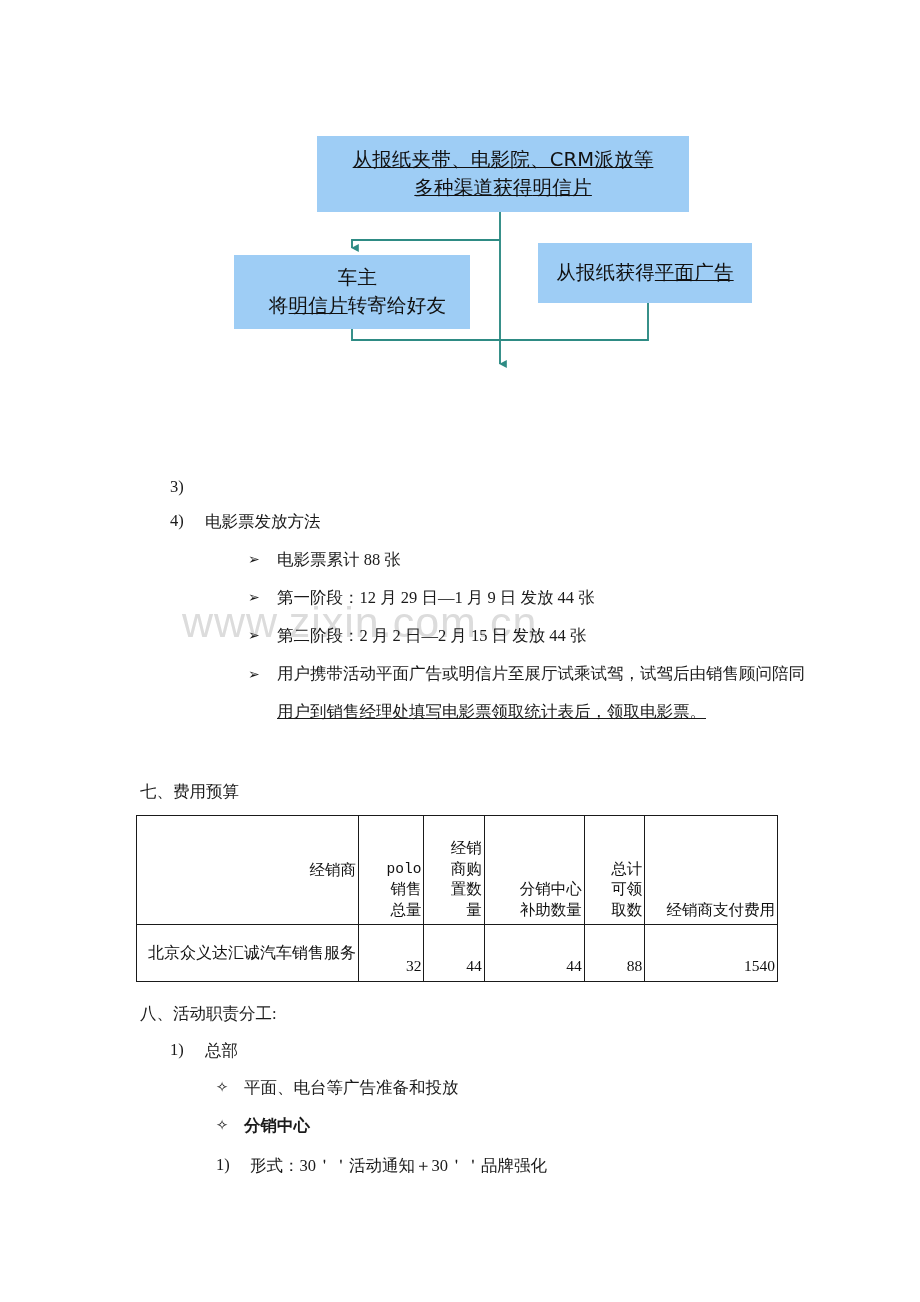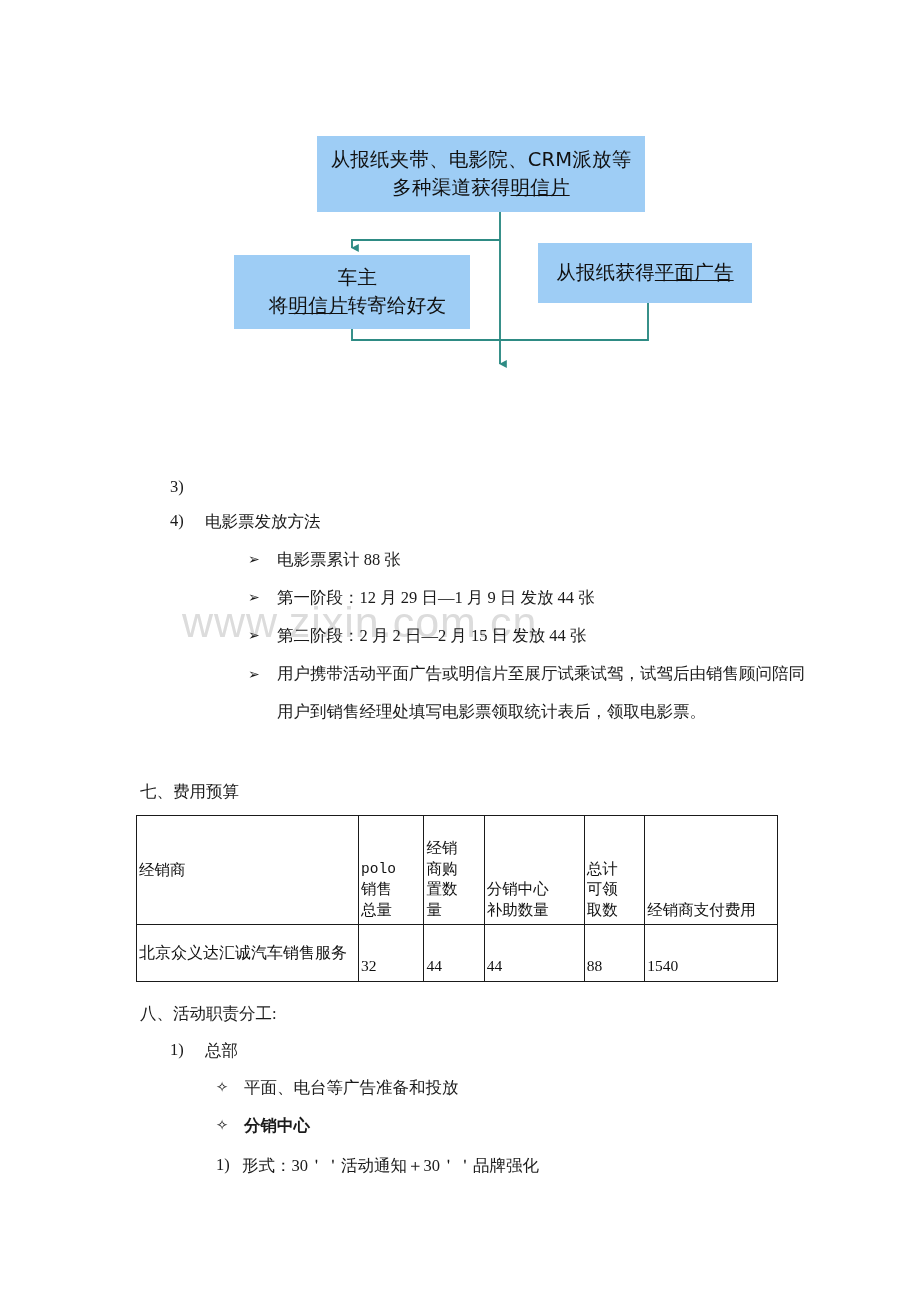--- a/index.html
+++ b/index.html
@@ -64,21 +64,21 @@
     justify-content: center;
     text-align: center;
     font-family: "DejaVu Sans", "Liberation Sans", sans-serif;
     font-size: 19.5px;
     line-height: 1.42;
     color: #111111;
     letter-spacing: 0.2px;
   }
   .fbox .u { text-decoration: underline; }
 
-  #flow-box-top    { left: 317px; top: 136px; width: 328px; height: 76px; }
+  #flow-box-top    { left: 317px; top: 136px; width: 372px; height: 76px; text-decoration: underline; }
   #flow-box-owner  { left: 234px; top: 255px; width: 236px; height: 74px; padding-left: 11px; }
   #flow-box-print  { left: 538px; top: 243px; width: 214px; height: 60px; }
   #flow-box-bottom { left: 317px; top: 368px; width: 366px; height: 74px; }
 
   
   .txt {
     position: absolute;
     font-family: "Liberation Serif", "DejaVu Serif", serif;
     font-size: 16.5px;
     color: #1a1a1a;
@@ -116,21 +116,21 @@
     width: 642px;
     border-collapse: collapse;
     z-index: 3;
     background: #ffffff;
   }
   #budget-table td {
     border: 1px solid #1a1a1a;
     font-family: "Liberation Serif", "DejaVu Serif", serif;
     font-size: 15.5px;
     color: #101010;
-    text-align: left;
+    text-align: right;
     padding: 0 2px;
   }
   #budget-table .hd {
     height: 104px;
     vertical-align: bottom;
     padding-bottom: 4px;
     line-height: 1.32;
   }
   #budget-table .hd-dealer {
     vertical-align: middle;
@@ -214,21 +214,21 @@
   <span class="txt" style="left:277px; top:549px;">电影票累计 88 张</span>
 
   <span class="bullet-arrow" style="left:248px; top:589px;">➢</span>
   <span class="txt" style="left:277px; top:587px;">第一阶段：12 月 29 日—1 月 9 日  发放 44 张</span>
 
   <span class="bullet-arrow" style="left:248px; top:627px;">➢</span>
   <span class="txt" style="left:277px; top:625px;">第二阶段：2 月 2 日—2 月 15 日  发放 44 张</span>
 
   <span class="bullet-arrow" style="left:248px; top:666px;">➢</span>
   <span class="txt" style="left:277px; top:663px;">用户携带活动平面广告或明信片至展厅试乘试驾，试驾后由销售顾问陪同</span>
-  <span class="txt" style="left:277px; top:701px;">用户到销售经理处填写电影票领取统计表后，领取电影票。</span>
+  <span class="txt" style="left:277px; top:701px;text-decoration:underline;">用户到销售经理处填写电影票领取统计表后，领取电影票。</span>
 
   <span class="txt" style="left:140px; top:781px;">七、费用预算</span>
 
   <table id="budget-table">
     <tbody>
       <tr>
         <td class="hd hd-dealer c1">经销商</td>
         <td class="hd c2">
           <div class="mono-polo">polo</div>
           <div>销售</div>
@@ -267,15 +267,15 @@
   <span class="marker" style="left:170px; top:1040px;">1)</span>
   <span class="txt" style="left:205px; top:1040px;">总部</span>
 
   <span class="bullet-diamond" style="left:216px; top:1079px;">✧</span>
   <span class="txt" style="left:244px; top:1077px;">平面、电台等广告准备和投放</span>
 
   <span class="bullet-diamond" style="left:216px; top:1117px;">✧</span>
   <span class="txt bold" style="left:244px; top:1115px;">分销中心</span>
 
   <span class="marker" style="left:216px; top:1155px;">1)</span>
-  <span class="txt" style="left:242px; top:1155px;text-align:center;">形式：30＇＇活动通知＋30＇＇品牌强化</span>
+  <span class="txt" style="left:250px; top:1155px;text-align:center;">形式：30＇＇活动通知＋30＇＇品牌强化</span>
 
 </div>
 
 </body></html>

